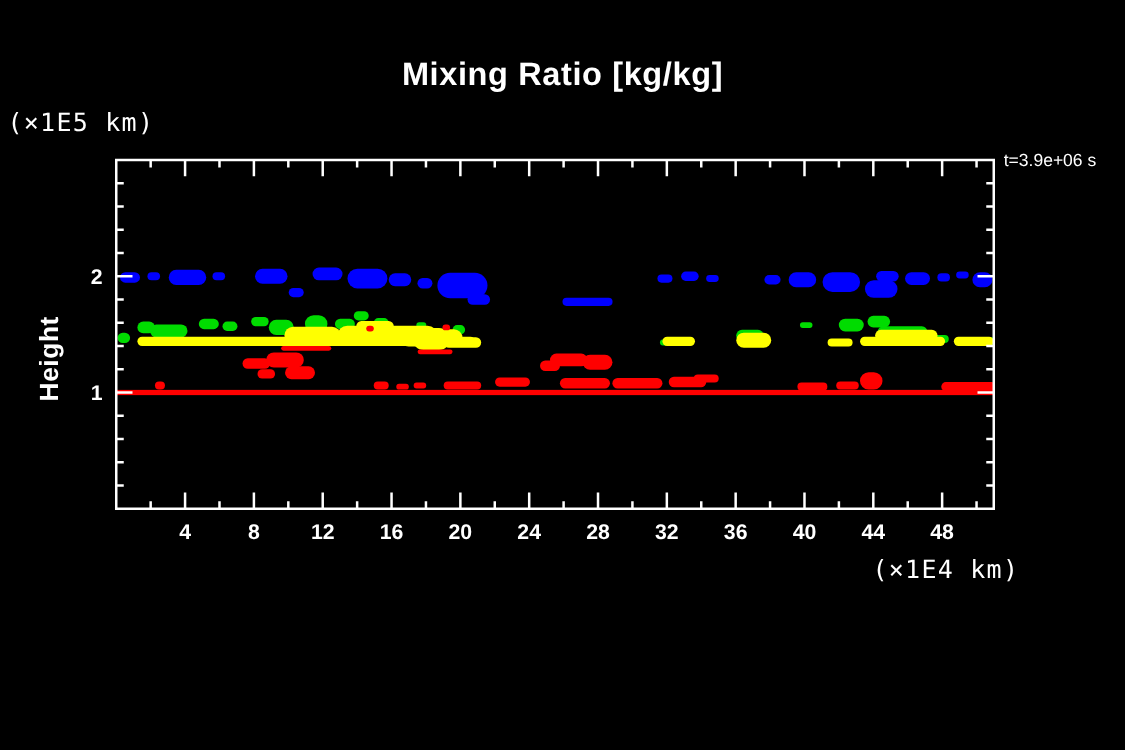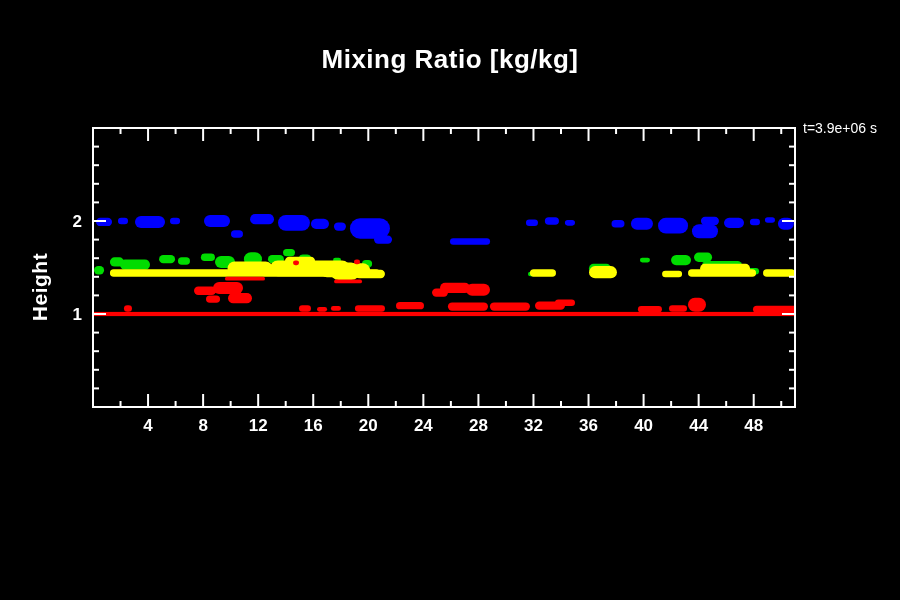--- a/index.html
+++ b/index.html
@@ -14,20 +14,21 @@
   .timestamp{position:absolute;top:120px;left:803px;font-size:14px;font-weight:normal;}
   .ylabel{position:absolute;top:287px;left:40px;transform:translate(-50%,-50%) rotate(-90deg);
           font-size:21px;font-weight:bold;letter-spacing:0.5px;white-space:nowrap;}
   svg{position:absolute;top:0;left:0;}
 </style>
 </head>
 <body>
 
 <div class="canvas">
   <div class="title">Mixing Ratio [kg/kg]</div>
+  <div class="y-unit">(×1E5 km)</div>
   <div class="timestamp">t=3.9e+06 s</div>
   <div class="ylabel">Height</div>
   <svg id="plot" width="900" height="600" viewBox="0 0 900 600">
       <defs>
         <clipPath id="box">
           <rect x="93" y="128" width="702" height="279"></rect>
         </clipPath>
       </defs>
       <rect x="94.03235294117647" y="266.105" width="10.048235294117646" height="8.370000000000005" rx="4.185000000000002" fill="#00dc00" clip-path="url(#box)"></rect>
       <rect x="109.93058823529412" y="257.27" width="14.039999999999992" height="9.300000000000011" rx="4.650000000000006" fill="#00dc00" clip-path="url(#box)"></rect>
@@ -202,13 +203,14 @@
       <text x="423.3529411764706" y="431" text-anchor="middle" fill="#ffffff" font-family="&quot;Liberation Sans&quot;,sans-serif" font-size="17" font-weight="bold">24</text>
       <text x="478.4117647058824" y="431" text-anchor="middle" fill="#ffffff" font-family="&quot;Liberation Sans&quot;,sans-serif" font-size="17" font-weight="bold">28</text>
       <text x="533.4705882352941" y="431" text-anchor="middle" fill="#ffffff" font-family="&quot;Liberation Sans&quot;,sans-serif" font-size="17" font-weight="bold">32</text>
       <text x="588.5294117647059" y="431" text-anchor="middle" fill="#ffffff" font-family="&quot;Liberation Sans&quot;,sans-serif" font-size="17" font-weight="bold">36</text>
       <text x="643.5882352941177" y="431" text-anchor="middle" fill="#ffffff" font-family="&quot;Liberation Sans&quot;,sans-serif" font-size="17" font-weight="bold">40</text>
       <text x="698.6470588235294" y="431" text-anchor="middle" fill="#ffffff" font-family="&quot;Liberation Sans&quot;,sans-serif" font-size="17" font-weight="bold">44</text>
       <text x="753.7058823529412" y="431" text-anchor="middle" fill="#ffffff" font-family="&quot;Liberation Sans&quot;,sans-serif" font-size="17" font-weight="bold">48</text>
       <text x="82" y="320" text-anchor="end" fill="#ffffff" font-family="&quot;Liberation Sans&quot;,sans-serif" font-size="17" font-weight="bold">1</text>
       <text x="82" y="227" text-anchor="end" fill="#ffffff" font-family="&quot;Liberation Sans&quot;,sans-serif" font-size="17" font-weight="bold">2</text>
     </svg>
+  <div class="x-unit">(×1E4 km)</div>
 </div>
 
 </body></html>

